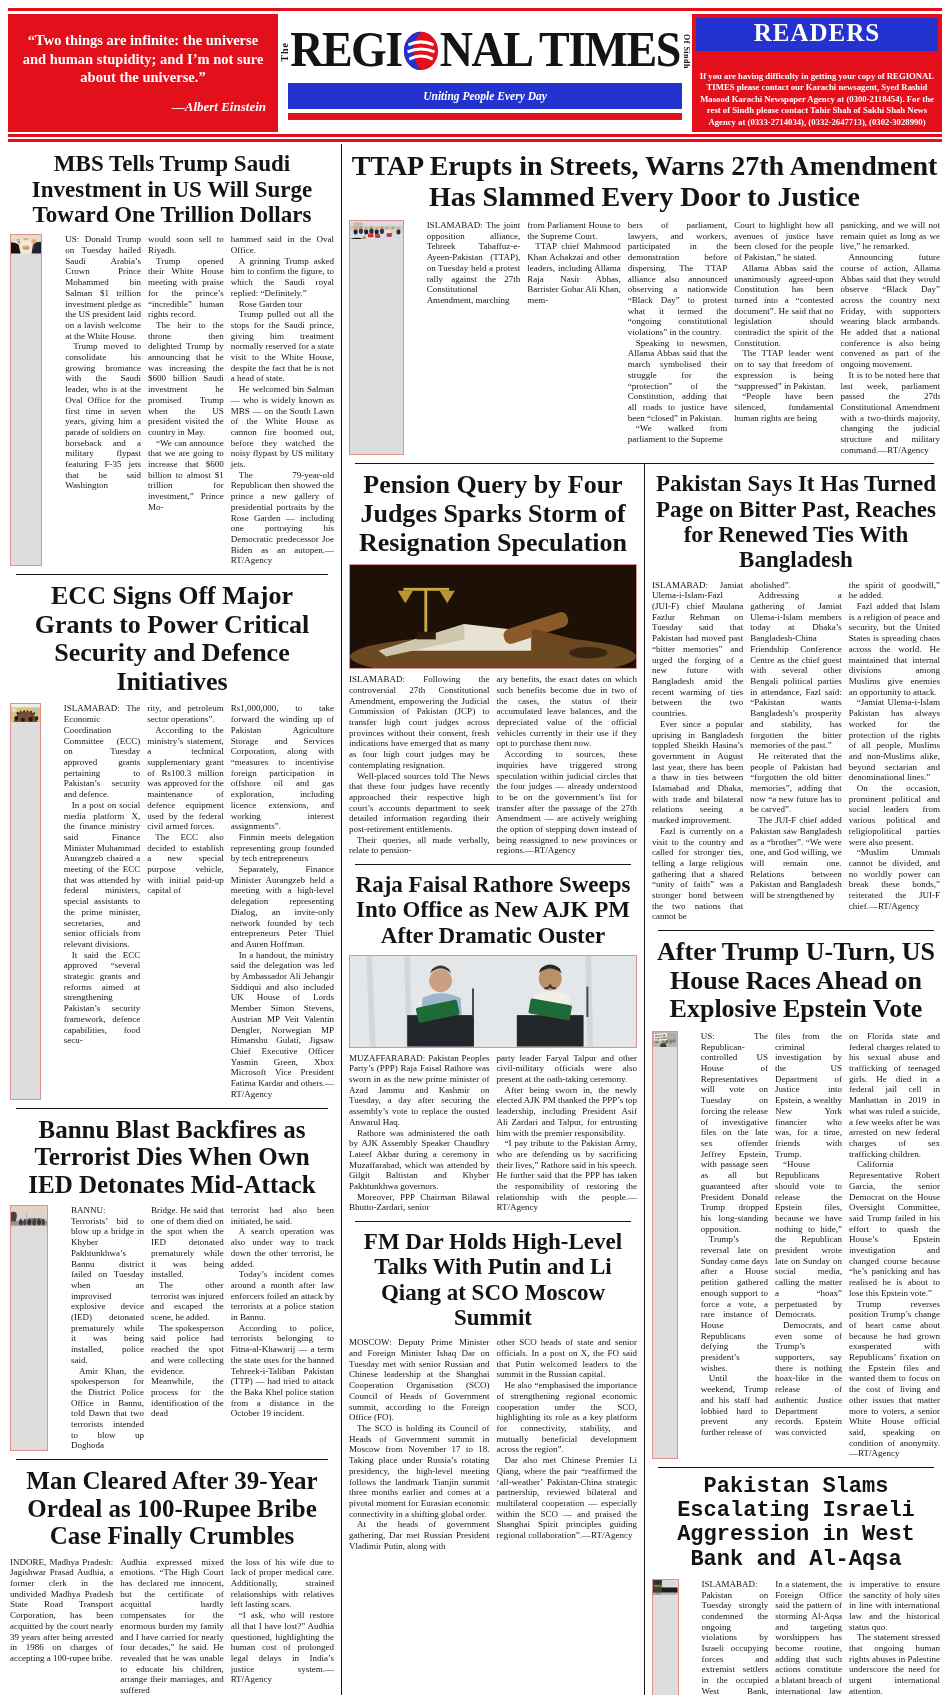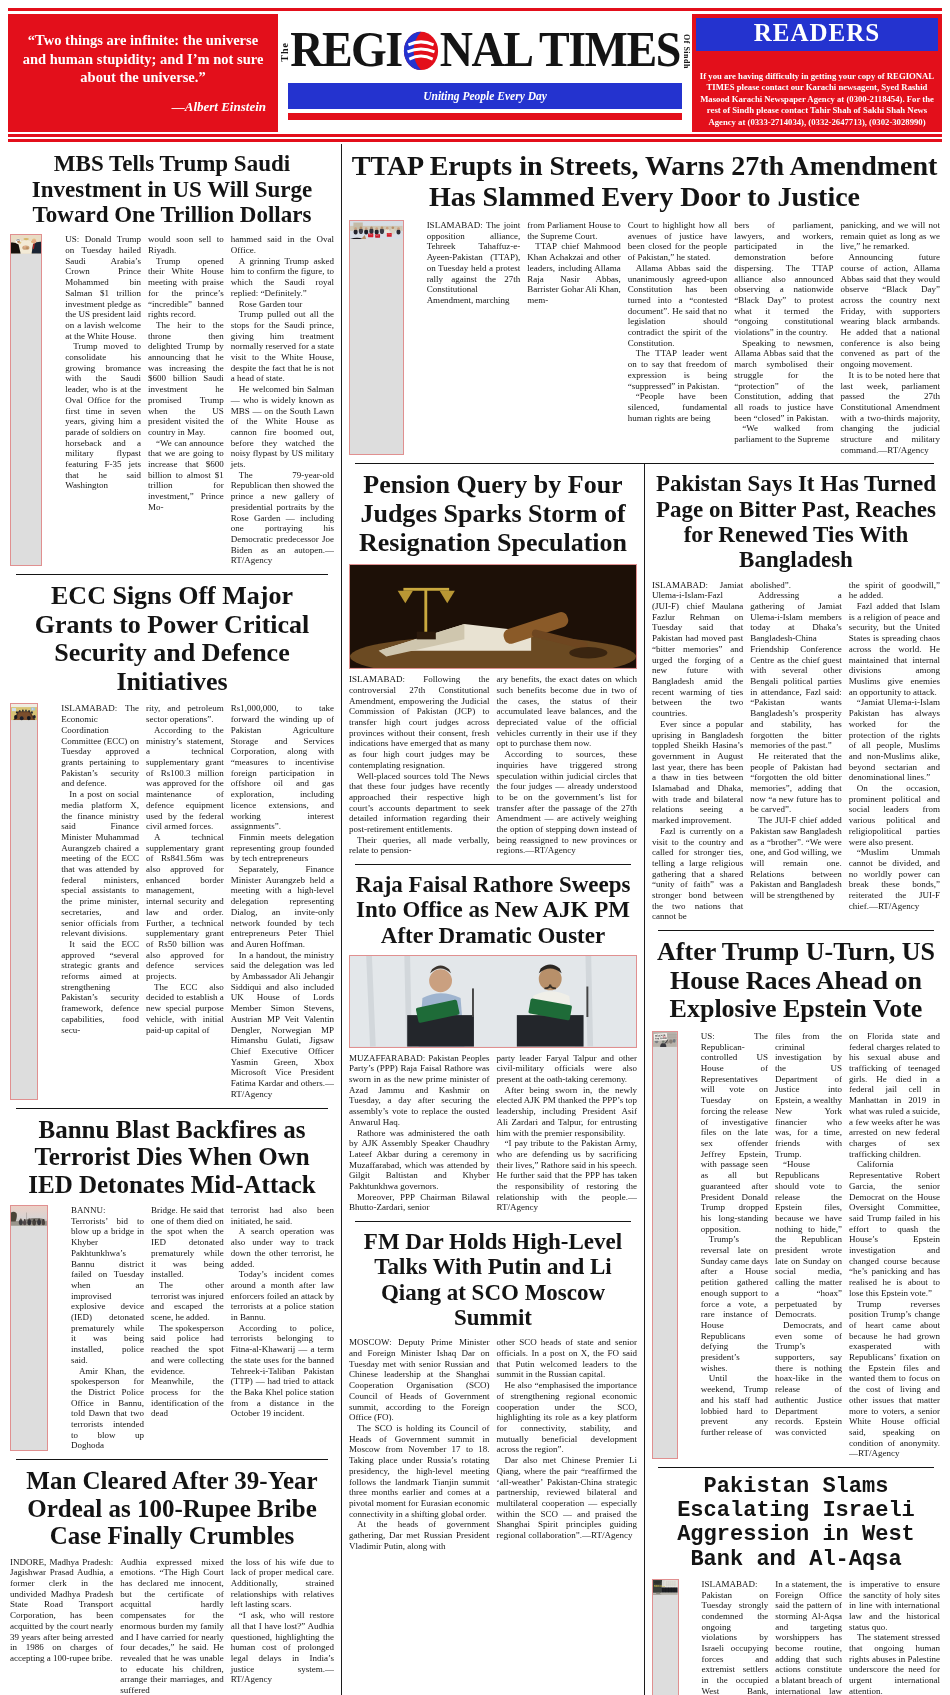--- a/index.html
+++ b/index.html
@@ -112,21 +112,21 @@
                   <ellipse cx="118" cy="96" rx="10" ry="6" fill="#b98a5a"></ellipse>
                 </svg>
             </div>
             <div class="cols">
               <div class="col">
                   <p>US: Donald Trump on Tuesday hailed Saudi Arabia’s Crown Prince Mohammed bin Salman $1 trillion investment pledge as the US president laid on a lavish welcome at the White House.</p>
                   <p>Trump moved to consolidate his growing bromance with the Saudi leader, who is at the Oval Office for the first time in seven years, giving him a parade of soldiers on horseback and a military flypast featuring F-35 jets that he said Washington</p>
                 </div>
               <div class="col">
                   <p>would soon sell to Riyadh.</p>
-                  <p>Trump opened their White House meeting with praise for the prince’s “incredible” banned rights record.</p>
+                  <p>Trump opened their White House meeting with praise for the prince’s “incredible” human rights record.</p>
                   <p>The heir to the throne then delighted Trump by announcing that he was increasing the $600 billion Saudi investment he promised Trump when the US president visited the country in May.</p>
                   <p>“We can announce that we are going to increase that $600 billion to almost $1 trillion for investment,” Prince Mo-</p>
                 </div>
             </div>
           </div>
           <div class="col side">
               <p>hammed said in the Oval Office.</p>
               <p>A grinning Trump asked him to confirm the figure, to which the Saudi royal replied: “Definitely.”</p>
               <p>Rose Garden tour</p>
               <p>Trump pulled out all the stops for the Saudi prince, giving him treatment normally reserved for a state visit to the White House, despite the fact that he is not a head of state.</p>
@@ -165,21 +165,20 @@
             </div>
             <div class="cols">
               <div class="col">
                   <p>ISLAMABAD: The Economic Coordination Committee (ECC) on Tuesday approved grants pertaining to Pakistan’s security and defence.</p>
                   <p>In a post on social media platform X, the finance ministry said Finance Minister Muhammad Aurangzeb chaired a meeting of the ECC that was attended by federal ministers, special assistants to the prime minister, secretaries, and senior officials from relevant divisions.</p>
                   <p>It said the ECC approved “several strategic grants and reforms aimed at strengthening Pakistan’s security framework, defence capabilities, food secu-</p>
                 </div>
               <div class="col">
                   <p>rity, and petroleum sector operations”.</p>
                   <p>According to the ministry’s statement, a technical supplementary grant of Rs100.3 million was approved for the maintenance of defence equipment used by the federal civil armed forces.</p>
-                  <p>A technical supplementary grant of Rs841.56m was also approved for enhanced border management, internal security and law and order. Further, a technical supplementary grant of Rs50 billion was also approved for defence services projects.</p>
                   <p>The ECC also decided to establish a new special purpose vehicle, with initial paid-up capital of</p>
                 </div>
             </div>
           </div>
           <div class="col side">
               <p>Rs1,000,000, to take forward the winding up of Pakistan Agriculture Storage and Services Corporation, along with “measures to incentivise foreign participation in offshore oil and gas exploration, including licence extensions, and working interest assignments”.</p>
               <p>Finmin meets delegation representing group founded by tech entrepreneurs</p>
               <p>Separately, Finance Minister Aurangzeb held a meeting with a high-level delegation representing Dialog, an invite-only network founded by tech entrepreneurs Peter Thiel and Auren Hoffman.</p>
               <p>In a handout, the ministry said the delegation was led by Ambassador Ali Jehangir Siddiqui and also included UK House of Lords Member Simon Stevens, Austrian MP Veit Valentin Dengler, Norwegian MP Himanshu Gulati, Jigsaw Chief Executive Officer Yasmin Green, Xbox Microsoft Vice President Fatima Kardar and others.—RT/Agency</p>
             </div>
@@ -305,29 +304,29 @@
                   <p>ISLAMABAD: The joint opposition alliance, Tehreek Tahaffuz-e-Ayeen-Pakistan (TTAP), on Tuesday held a protest rally against the 27th Constitutional Amendment, marching</p>
                 </div>
               <div class="col">
                   <p>from Parliament House to the Supreme Court.</p>
                   <p>TTAP chief Mahmood Khan Achakzai and other leaders, including Allama Raja Nasir Abbas, Barrister Gohar Ali Khan, mem-</p>
                 </div>
             </div>
           </div>
           <div class="cols" style="flex:1">
             <div class="col">
+                <p>bers of parliament, lawyers, and workers, participated in the demonstration before dispersing. The TTAP alliance also announced observing a nationwide “Black Day” to protest what it termed the “ongoing constitutional violations” in the country.</p>
+                <p>Speaking to newsmen, Allama Abbas said that the march symbolised their struggle for the “protection” of the Constitution, adding that all roads to justice have been “closed” in Pakistan.</p>
+                <p>“We walked from parliament to the Supreme</p>
+              </div>
+            <div class="col">
                 <p>Court to highlight how all avenues of justice have been closed for the people of Pakistan,” he stated.</p>
                 <p>Allama Abbas said the unanimously agreed-upon Constitution has been turned into a “contested document”. He said that no legislation should contradict the spirit of the Constitution.</p>
                 <p>The TTAP leader went on to say that freedom of expression is being “suppressed” in Pakistan.</p>
                 <p>“People have been silenced, fundamental human rights are being</p>
-              </div>
-            <div class="col">
-                <p>bers of parliament, lawyers, and workers, participated in the demonstration before dispersing. The TTAP alliance also announced observing a nationwide “Black Day” to protest what it termed the “ongoing constitutional violations” in the country.</p>
-                <p>Speaking to newsmen, Allama Abbas said that the march symbolised their struggle for the “protection” of the Constitution, adding that all roads to justice have been “closed” in Pakistan.</p>
-                <p>“We walked from parliament to the Supreme</p>
               </div>
             <div class="col">
                 <p>panicking, and we will not remain quiet as long as we live,” he remarked.</p>
                 <p>Announcing future course of action, Allama Abbas said that they would observe “Black Day” across the country next Friday, with supporters wearing black armbands. He added that a national conference is also being convened as part of the ongoing movement.</p>
                 <p>It is to be noted here that last week, parliament passed the 27th Constitutional Amendment with a two-thirds majority, changing the judicial structure and military command.—RT/Agency</p>
               </div>
           </div>
         </div>
       </article>
 

